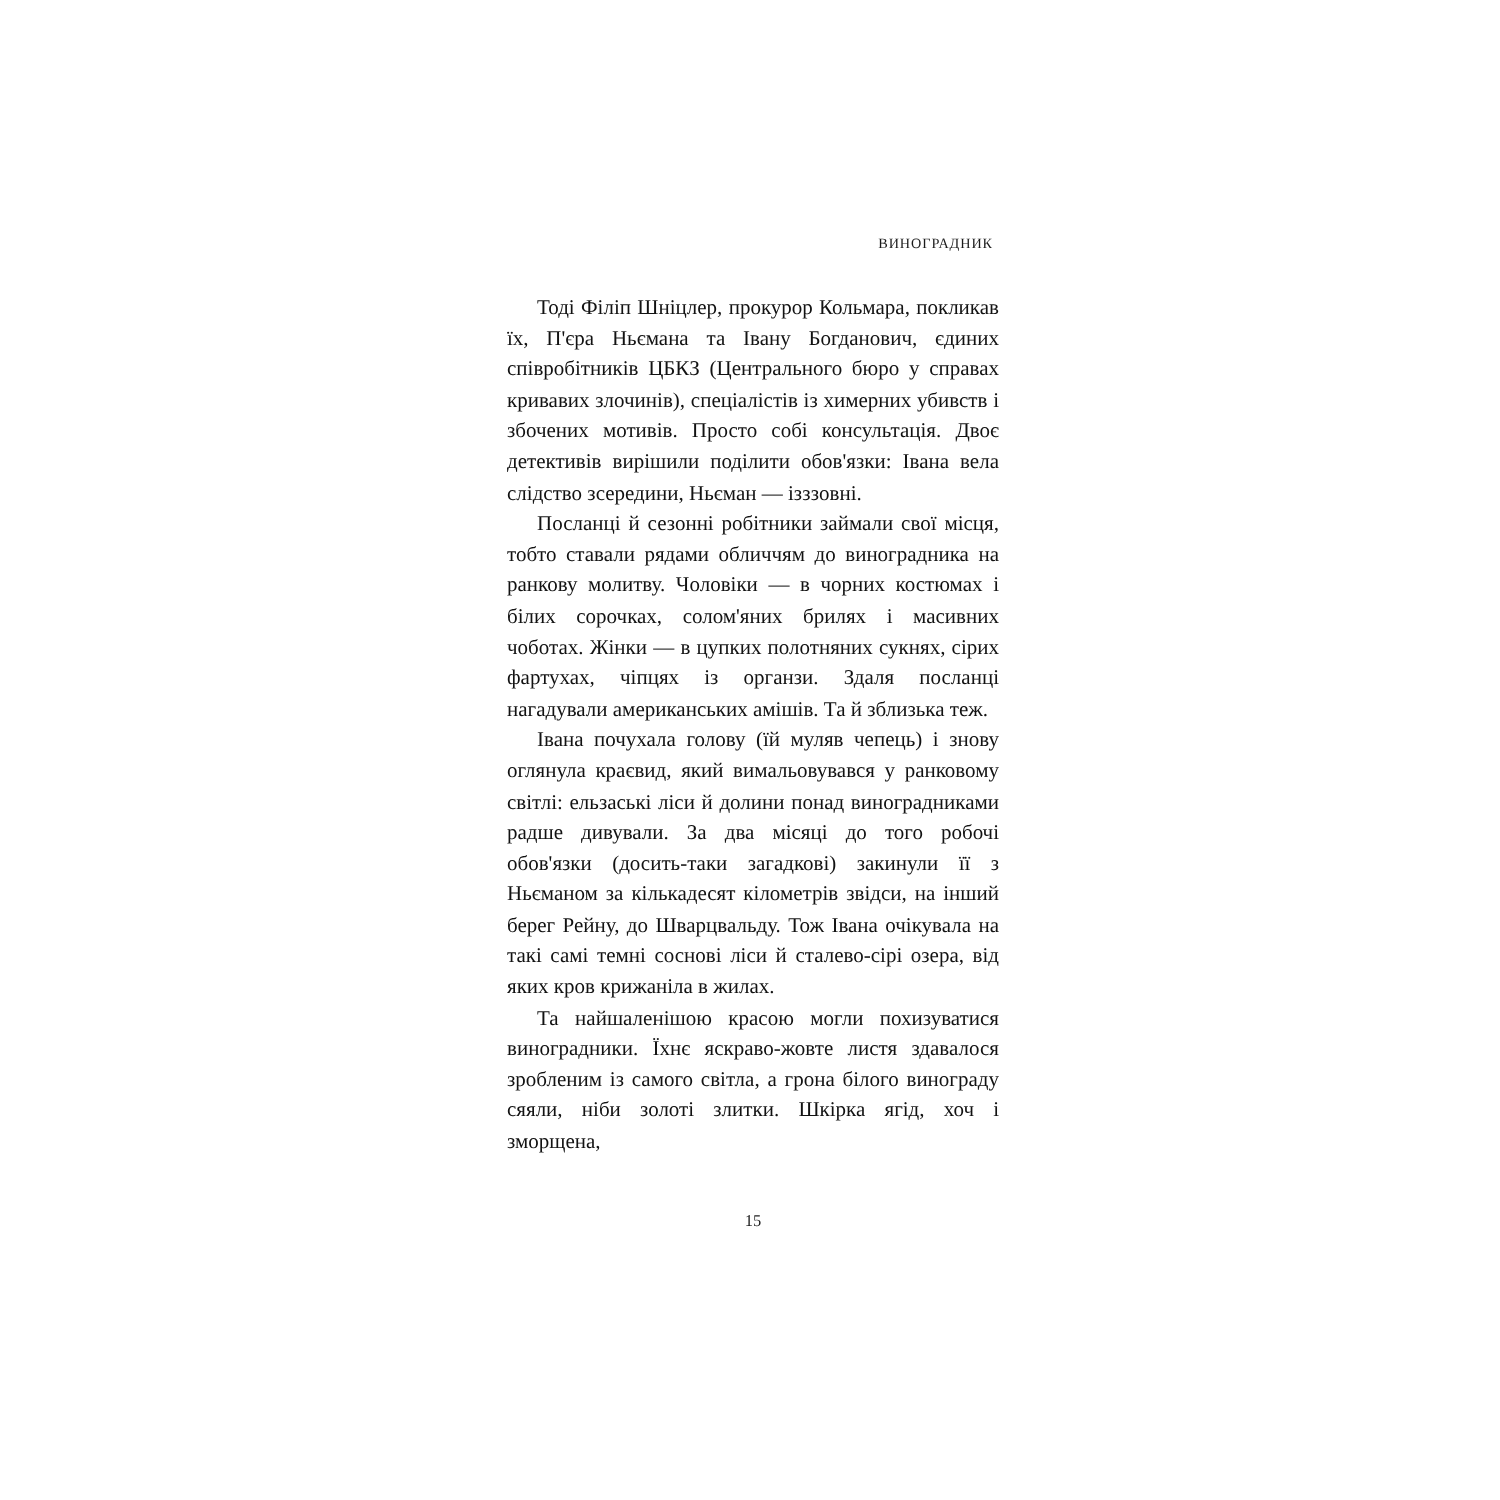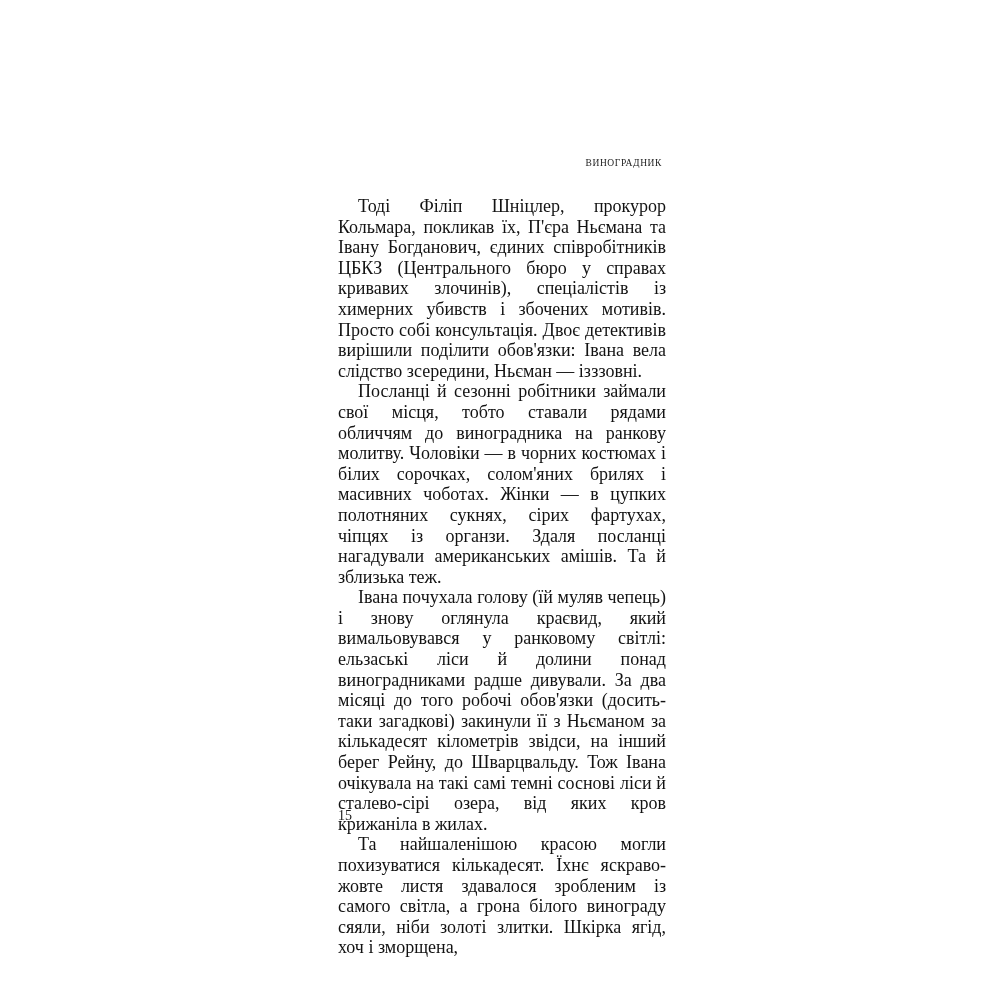--- a/index.html
+++ b/index.html
@@ -38,52 +38,52 @@
     letter-spacing: 0.6px;
     color: #1a1a1a;
     text-transform: uppercase;
     font-variant: small-caps;
   }
   .body-text {
     position: absolute;
     left: 120px;
     top: 100px;
     width: 328px;
-    font-size: 18px;
+    font-size: 14px;
     line-height: 20.6px;
     color: #121212;
     text-align: justify;
     text-justify: inter-word;
     hyphens: manual;
   }
   .body-text p {
     margin: 0;
     text-indent: 20px;
   }
   .folio {
     position: absolute;
     left: 120px;
     top: 712px;
     width: 328px;
-    text-align: left;
-    font-size: 14px;
+    text-align: center;
+    font-size: 11px;
     color: #1a1a1a;
   }
 </style>
 </head>
 <body>
 
 <div class="page">
   <div class="sheet">
 
     <div class="running-head">Виноградник</div>
 
     <div class="body-text">
       <p>Тоді Філіп Шніцлер, прокурор Кольмара, покликав їх, П'єра Ньємана та Івану Богданович, єдиних співробітників ЦБКЗ (Центрального бюро у справах кривавих злочинів), спеціалістів із химерних убивств і збочених мотивів. Просто собі консультація. Двоє детективів вирішили поділити обов'язки: Івана вела слідство зсередини, Ньєман — ізззовні.</p>
       <p>Посланці й сезонні робітники займали свої місця, тобто ставали рядами обличчям до виноградника на ранкову молитву. Чоловіки — в чорних костюмах і білих сорочках, солом'яних брилях і масивних чоботах. Жінки — в цупких полотняних сукнях, сірих фартухах, чіпцях із органзи. Здаля посланці нагадували американських амішів. Та й зблизька теж.</p>
       <p>Івана почухала голову (їй муляв чепець) і знову оглянула краєвид, який вимальовувався у ранковому світлі: ельзаські ліси й долини понад виноградниками радше дивували. За два місяці до того робочі обов'язки (досить-таки загадкові) закинули її з Ньєманом за кількадесят кілометрів звідси, на інший берег Рейну, до Шварцвальду. Тож Івана очікувала на такі самі темні соснові ліси й сталево-сірі озера, від яких кров крижаніла в жилах.</p>
-      <p>Та найшаленішою красою могли похизуватися кількадесят. Їхнє яскраво-жовте листя здавалося зробленим із самого світла, а грона білого винограду сяяли, ніби золоті злитки. Шкірка ягід, хоч і зморщена,</p>
+      <p>Та найшаленішою красою могли похизуватися виноградники. Їхнє яскраво-жовте листя здавалося зробленим із самого світла, а грона білого винограду сяяли, ніби золоті злитки. Шкірка ягід, хоч і зморщена,</p>
     </div>
 
     <div class="folio">15</div>
 
   </div>
 </div>
 
 </body></html>

